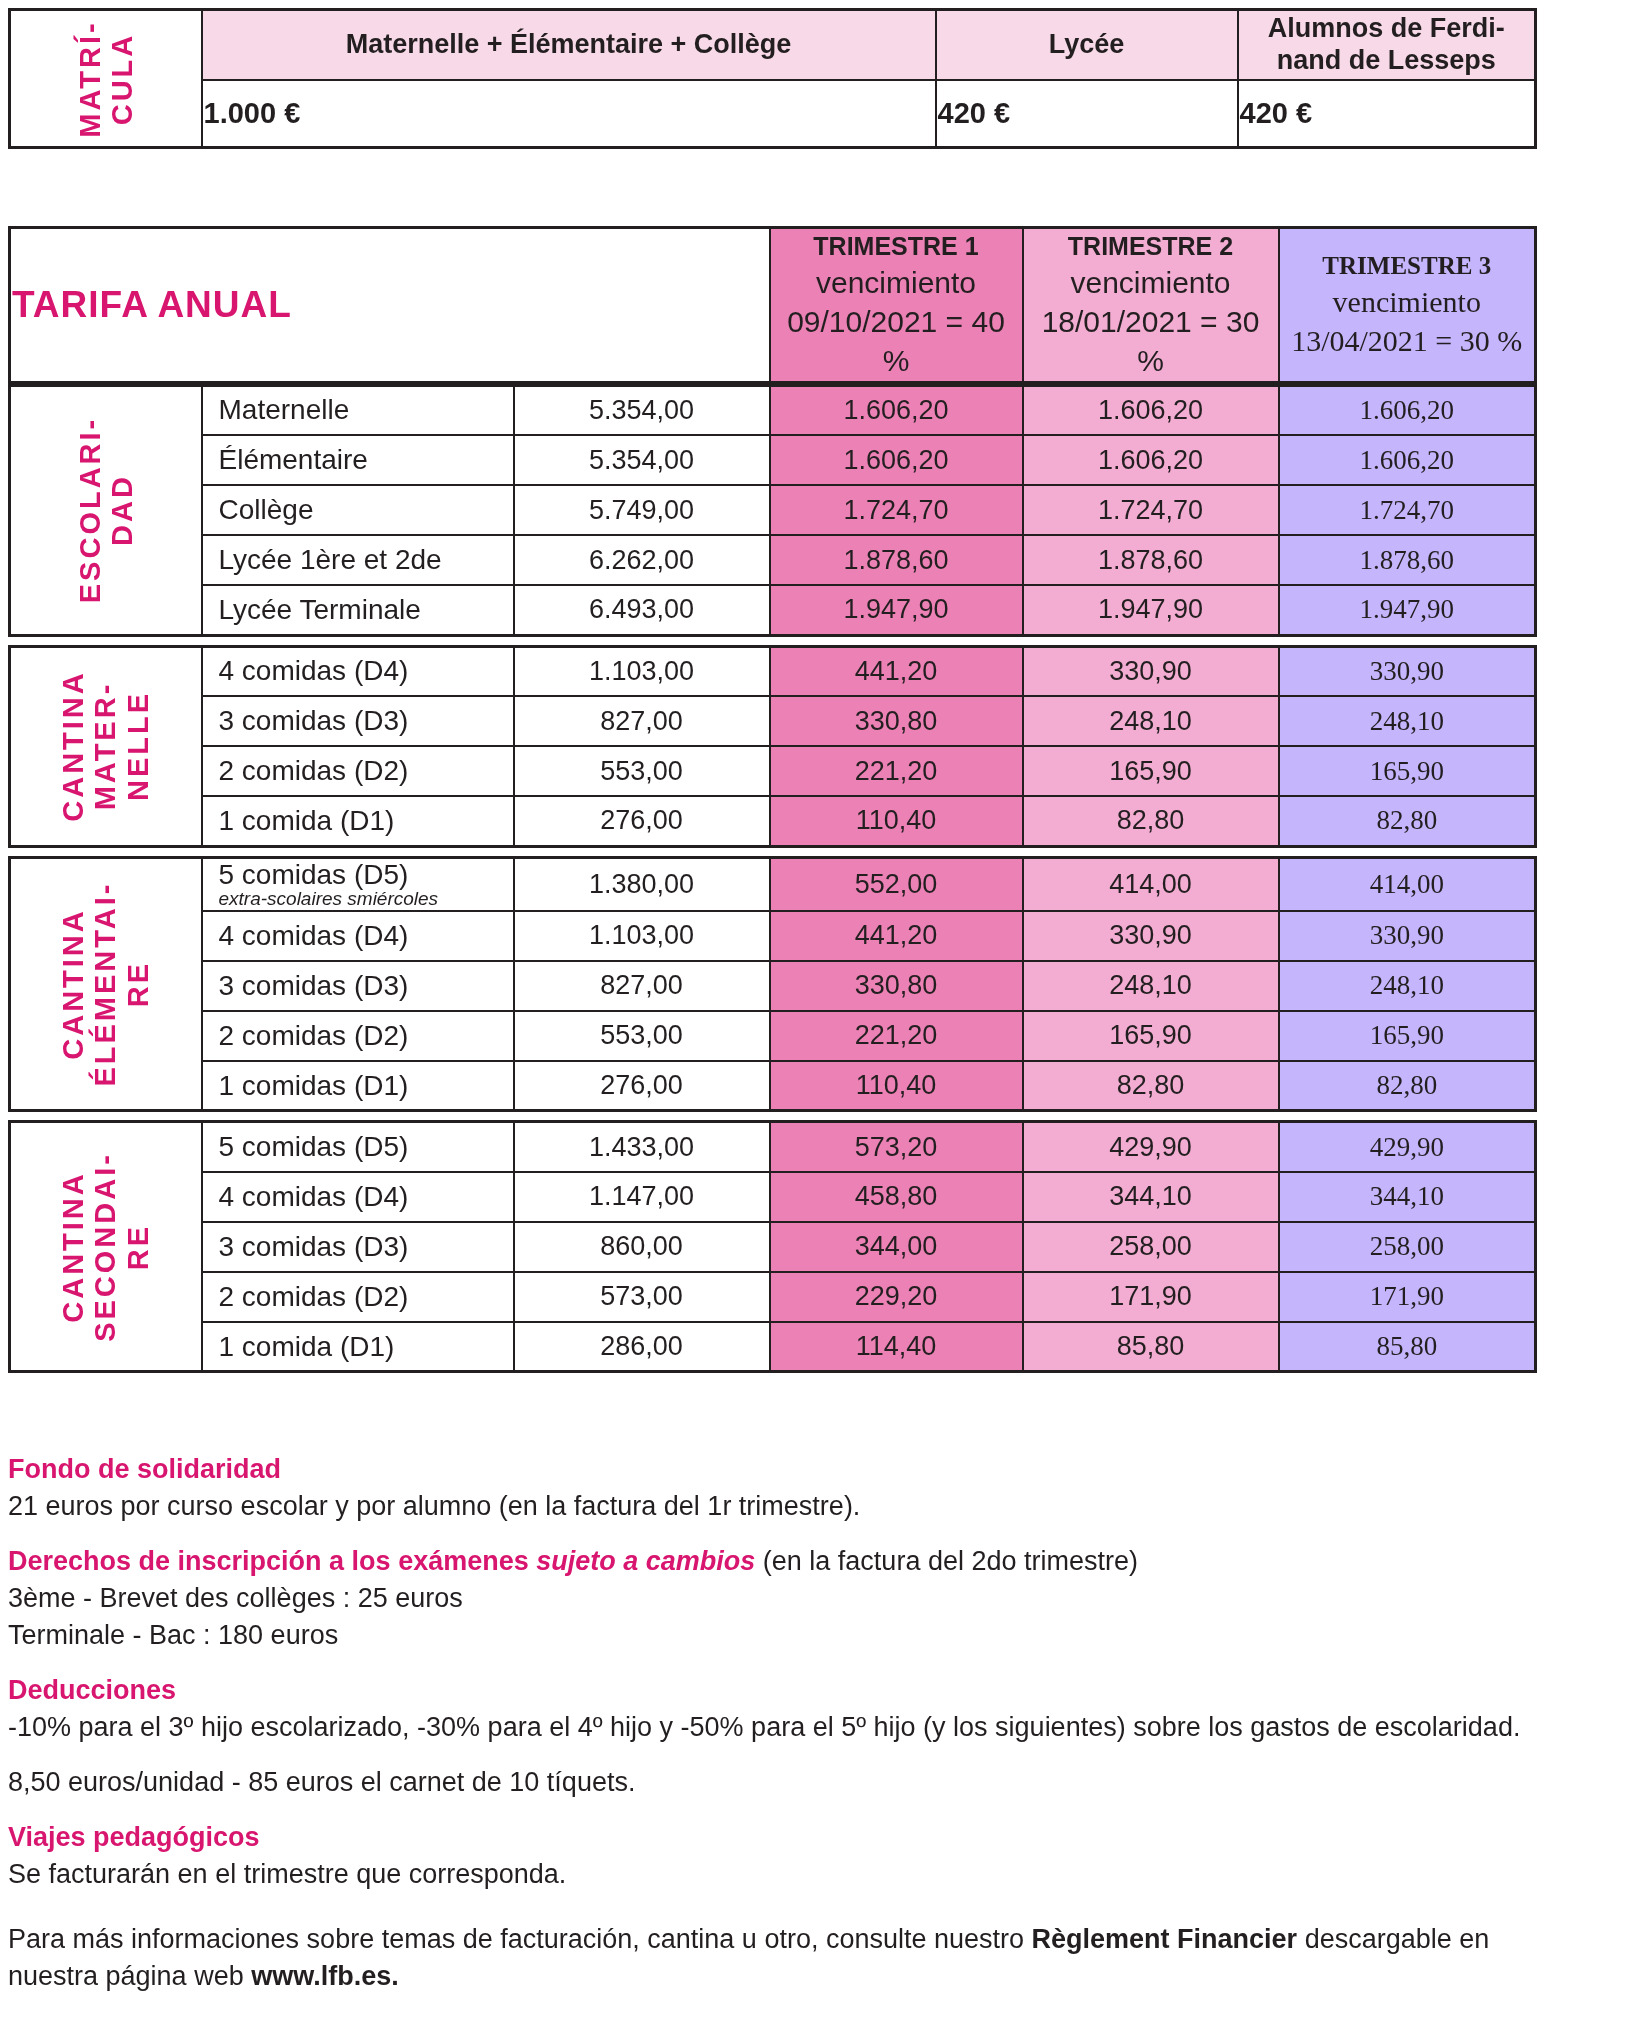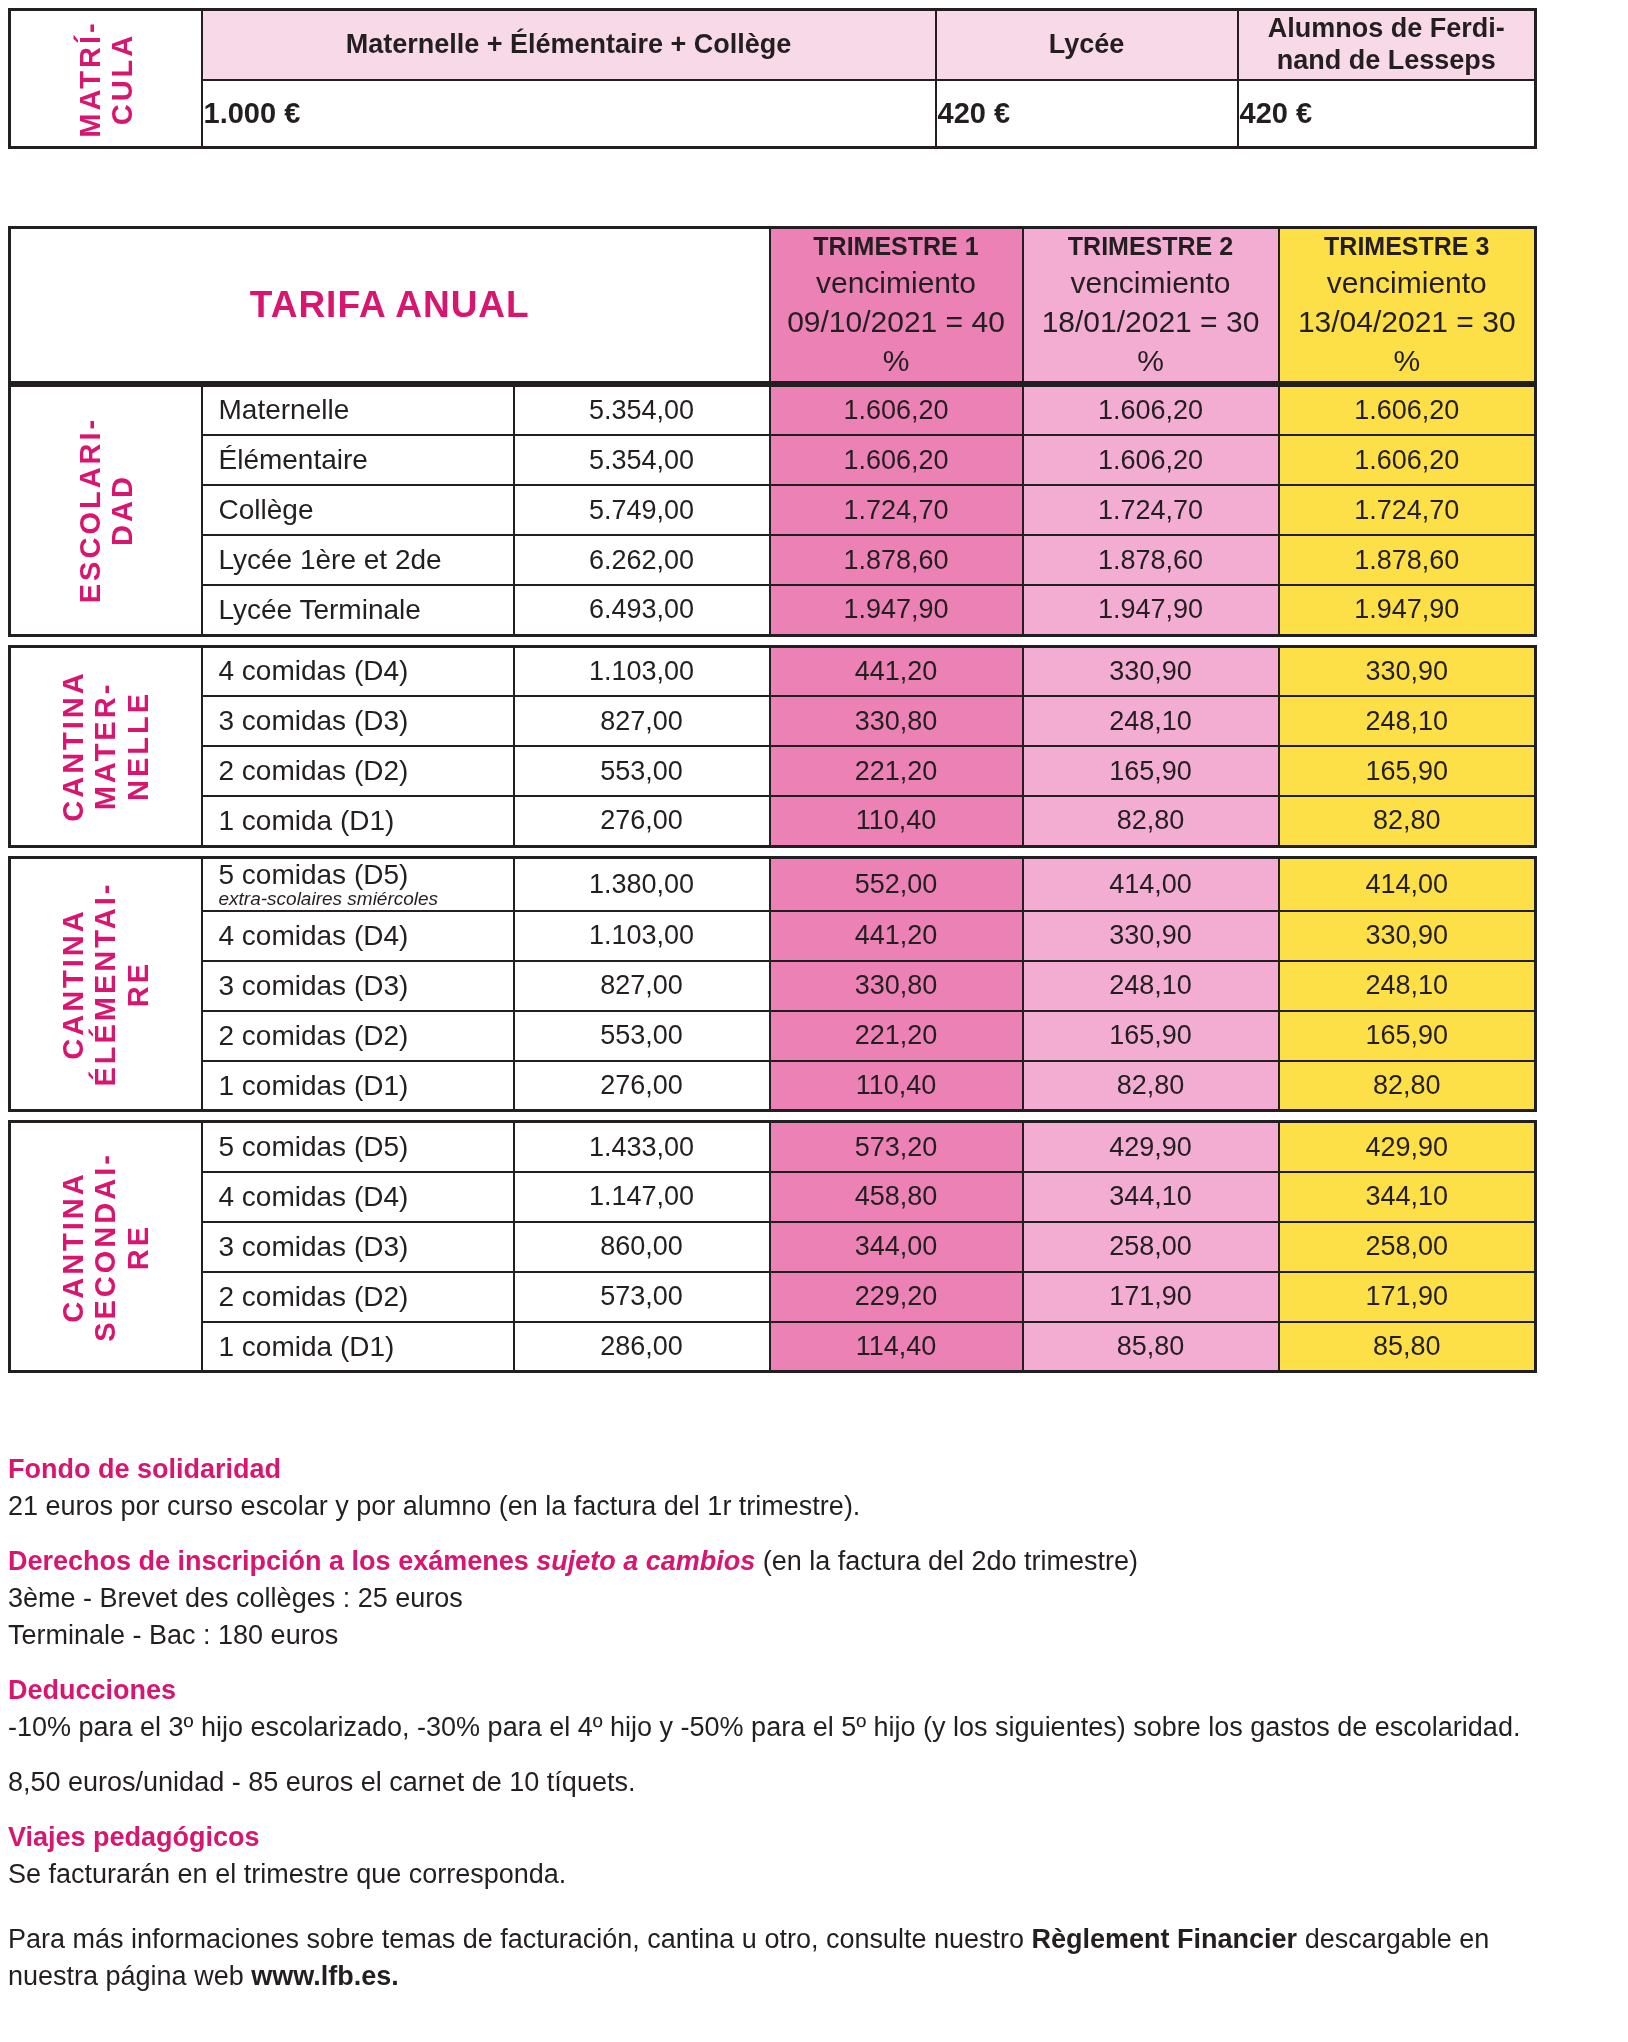--- a/index.html
+++ b/index.html
@@ -18,28 +18,28 @@
   .top-table td.val{height:68px;text-align:left;font-weight:bold;font-size:29px;}
 
   
   td.side{position:relative;background:#fff;}
   .rot{position:absolute;left:50%;top:50%;transform:translate(-50%,-50%) rotate(-90deg);
        color:#d8156f;font-weight:bold;font-size:29px;letter-spacing:3px;line-height:1.12;white-space:nowrap;}
   .rot span{display:block;text-align:center;}
 
   
   .hdr-table td{height:126px;}
-  td.tarifa-cell{text-align:center;}
+  td.tarifa-cell{}
   .tarifa-title{color:#d8156f;font-weight:bold;font-size:37px;letter-spacing:1px;}
   td.tri{text-align:center;line-height:1.3;}
   .t-name{font-weight:bold;font-size:25px;display:block;}
   .t-sub{font-size:30px;display:block;}
   .bg1{background:#eb81b4;}
   .bg2{background:#f3add2;}
-  .bg3{background:#fde047;}
+  .bg3{background:#c4b5fd;font-family:Liberation Serif, serif;}
 
   
   .sec{margin-top:8px;}
   .sec td{height:50px;font-size:27px;}
   .sec td.label{text-align:left;padding-left:16px;font-size:28px;}
   .sec td.num{text-align:center;}
   .sec-alt td{font-weight:500;}
   .lbl-main{line-height:1.05;}
   .lbl-sub{font-size:19px;font-style:italic;line-height:1.05;}
 

